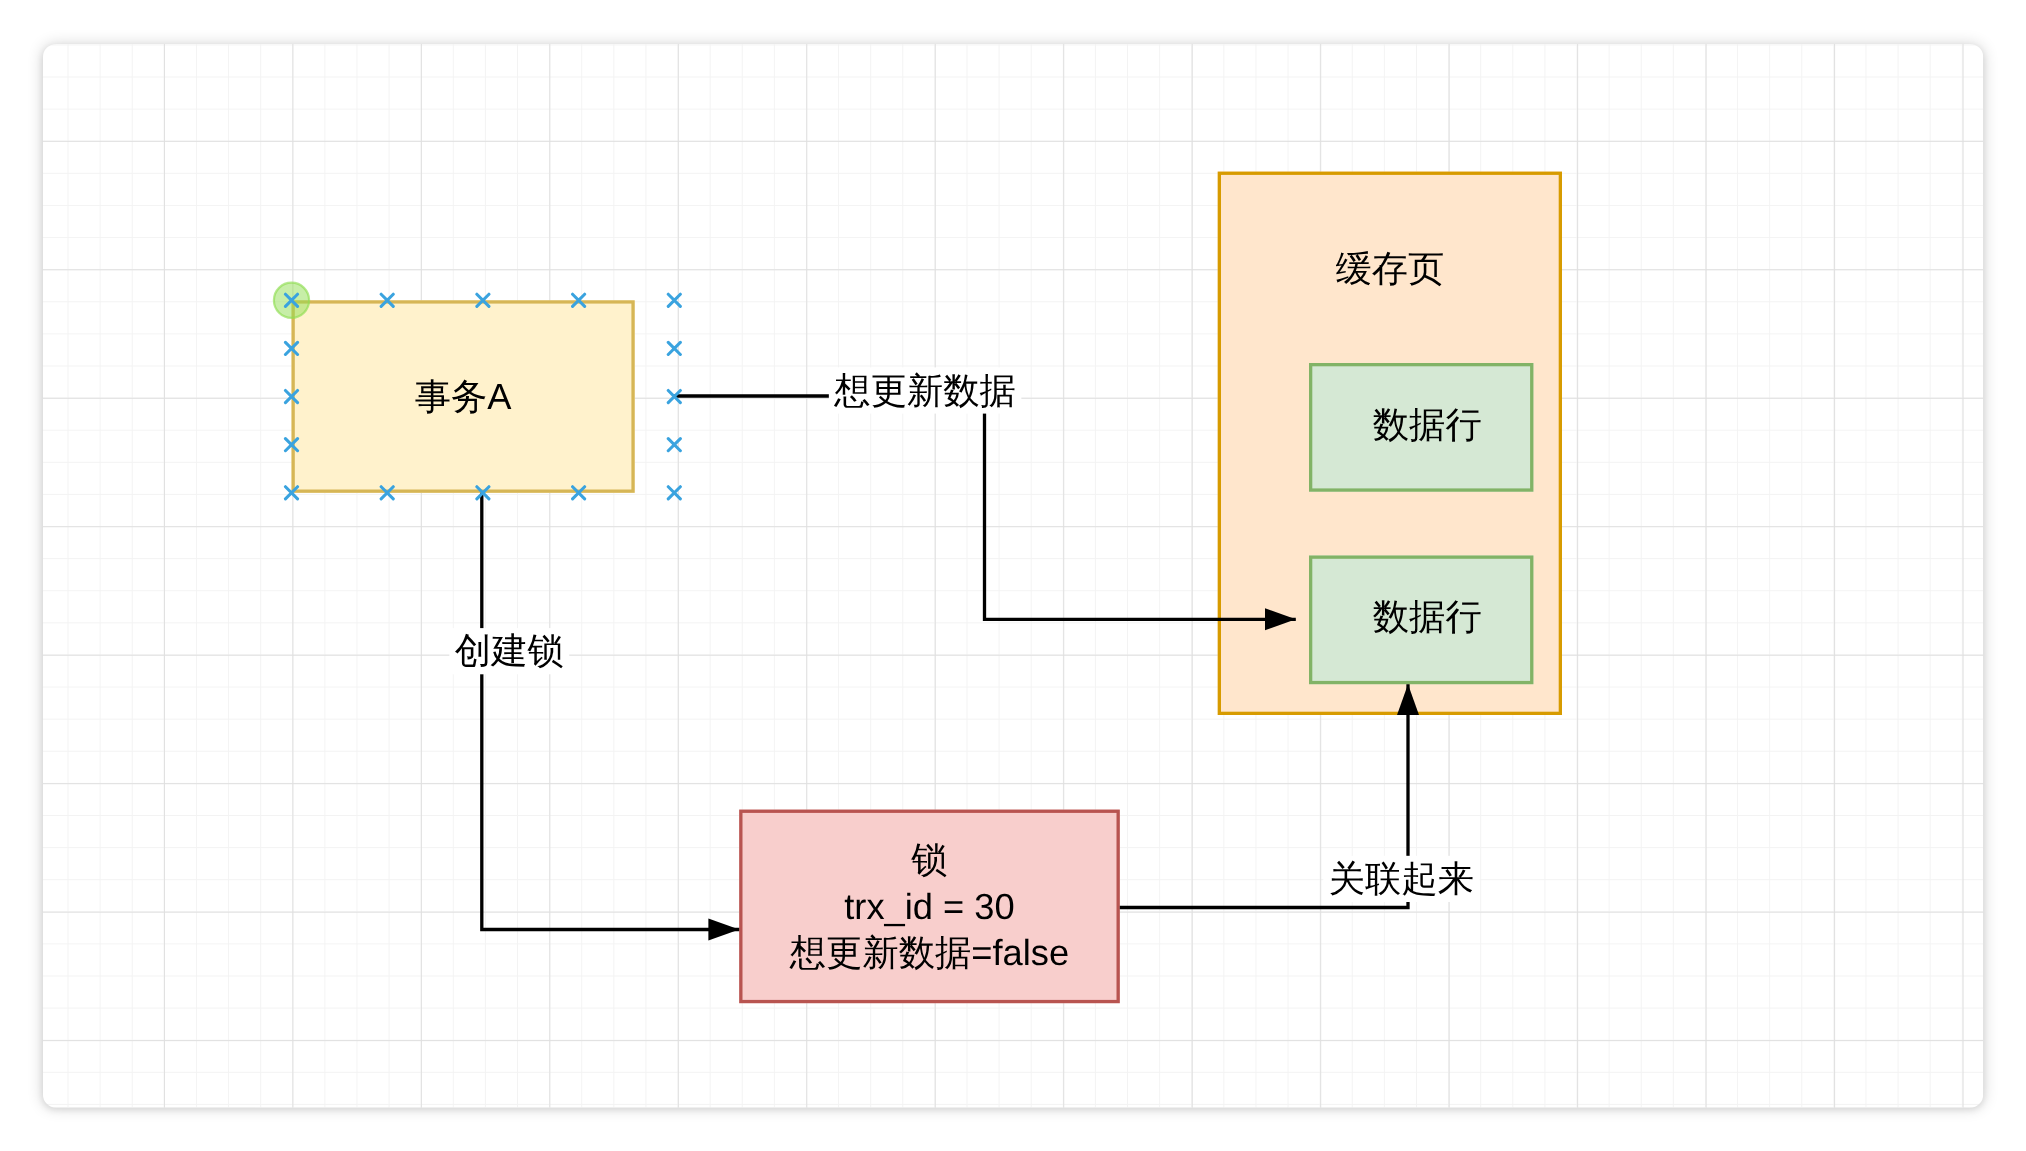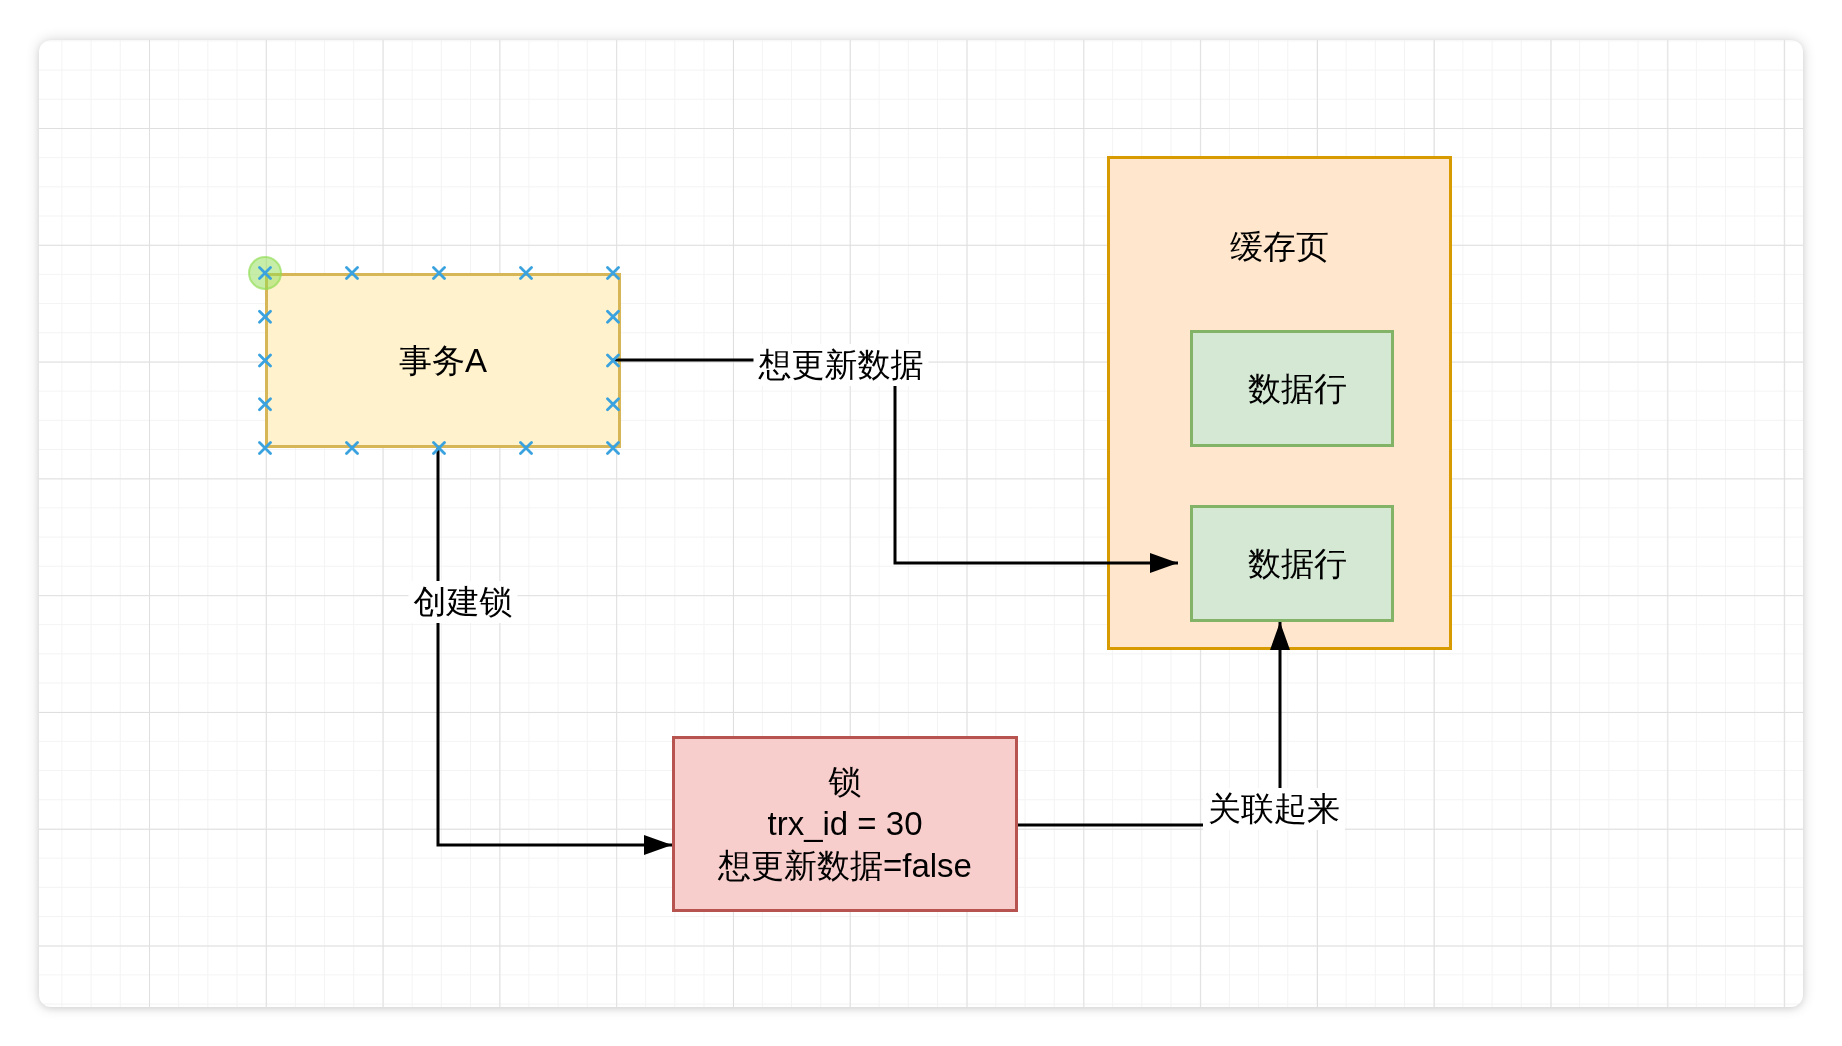--- a/index.html
+++ b/index.html
@@ -20,29 +20,30 @@
     background-size:116.8px 116.8px,116.8px 116.8px,29.2px 29.2px,29.2px 29.2px;
     background-position:-6.8px -28.8px;
     border-radius:12px;
     box-shadow:0 0 14px rgba(0,0,0,.16), 0 2px 6px rgba(0,0,0,.08);
   }
   .node{position:absolute;box-sizing:border-box;display:flex;flex-direction:column;
         align-items:center;justify-content:center;text-align:center;
         font-size:33px;line-height:42px;}
   .node span{display:block;}
   .node-transaction{
-    left:226px;top:233px;width:356px;height:175px;
+    left:226px;top:233px;width:312px;height:175px;
     background:var(--c-transaction-fill,#FFF2CC);
     border:3px solid var(--c-transaction-stroke,#D6B656);
   }
   .node-cache{
-    left:1068px;top:116px;width:345px;height:494px;
+    left:1068px;top:116px;width:313px;height:494px;
     background:var(--c-cache-fill,#FFE6CC);
     border:3px solid var(--c-cache-stroke,#D79B00);
     display:block;
+    font-family:Liberation Mono, monospace;
   }
   .cache-title{
     position:absolute;left:0;top:67px;width:100%;height:42px;
     line-height:42px;font-size:33px;text-align:center;
   }
   .node-row{
     position:absolute;left:80px;width:204px;height:117px;
     box-sizing:border-box;display:flex;align-items:center;justify-content:center;
     background:var(--c-row-fill,#D5E8D4);
     border:3px solid var(--c-row-stroke,#82B366);
@@ -56,21 +57,21 @@
     border:3px solid var(--c-lock-stroke,#B85450);
   }
   svg.overlay{position:absolute;left:0;top:0;width:1764px;height:967px;overflow:visible;}
   .edge{fill:none;stroke:var(--c-edge,#000);stroke-width:3;}
   .handles{stroke:var(--c-handle-cross,#3AA3DF);stroke-width:2.8;stroke-linecap:round;fill:none;}
   .endpoint{fill:var(--c-endpoint-highlight,#8FDD52);fill-opacity:.5;
             stroke:var(--c-endpoint-highlight,#8FDD52);stroke-opacity:.65;stroke-width:2;}
   .edge-label{
     position:absolute;transform:translate(-50%,-50%);
     background:var(--c-page-bg,#fff);
-    font-size:33px;line-height:42px;padding:0 5px;white-space:nowrap;margin-top:10px;
+    font-size:33px;line-height:42px;padding:0 5px;white-space:nowrap;
   }
   .lbl-update{left:802px;top:315px;}
   .lbl-create{left:424px;top:552px;}
   .lbl-assoc{left:1235px;top:759px;}
 </style>
 </head>
 <body>
 
 <div class="page">
 

